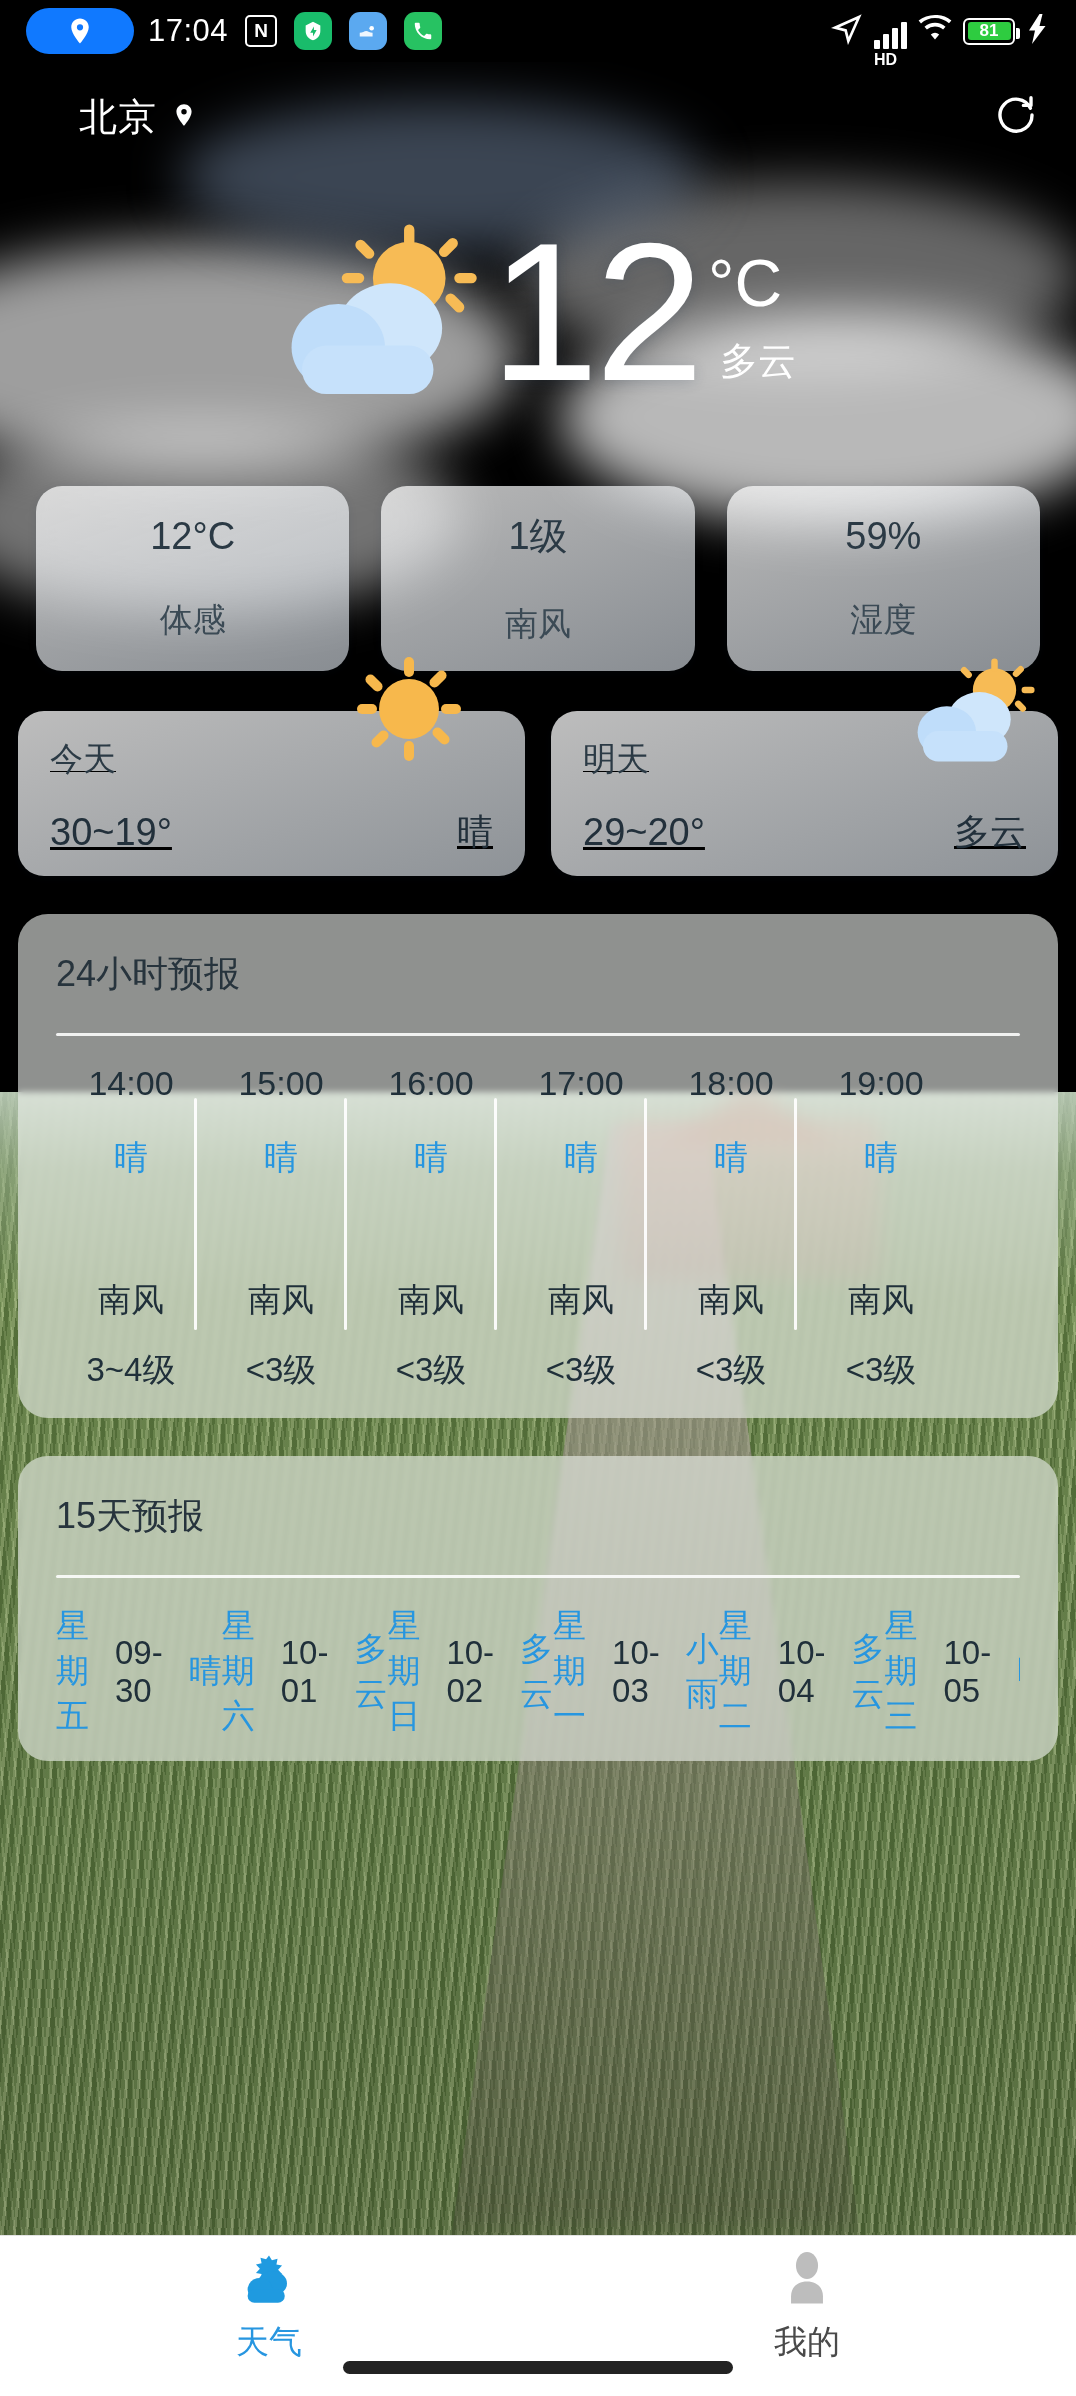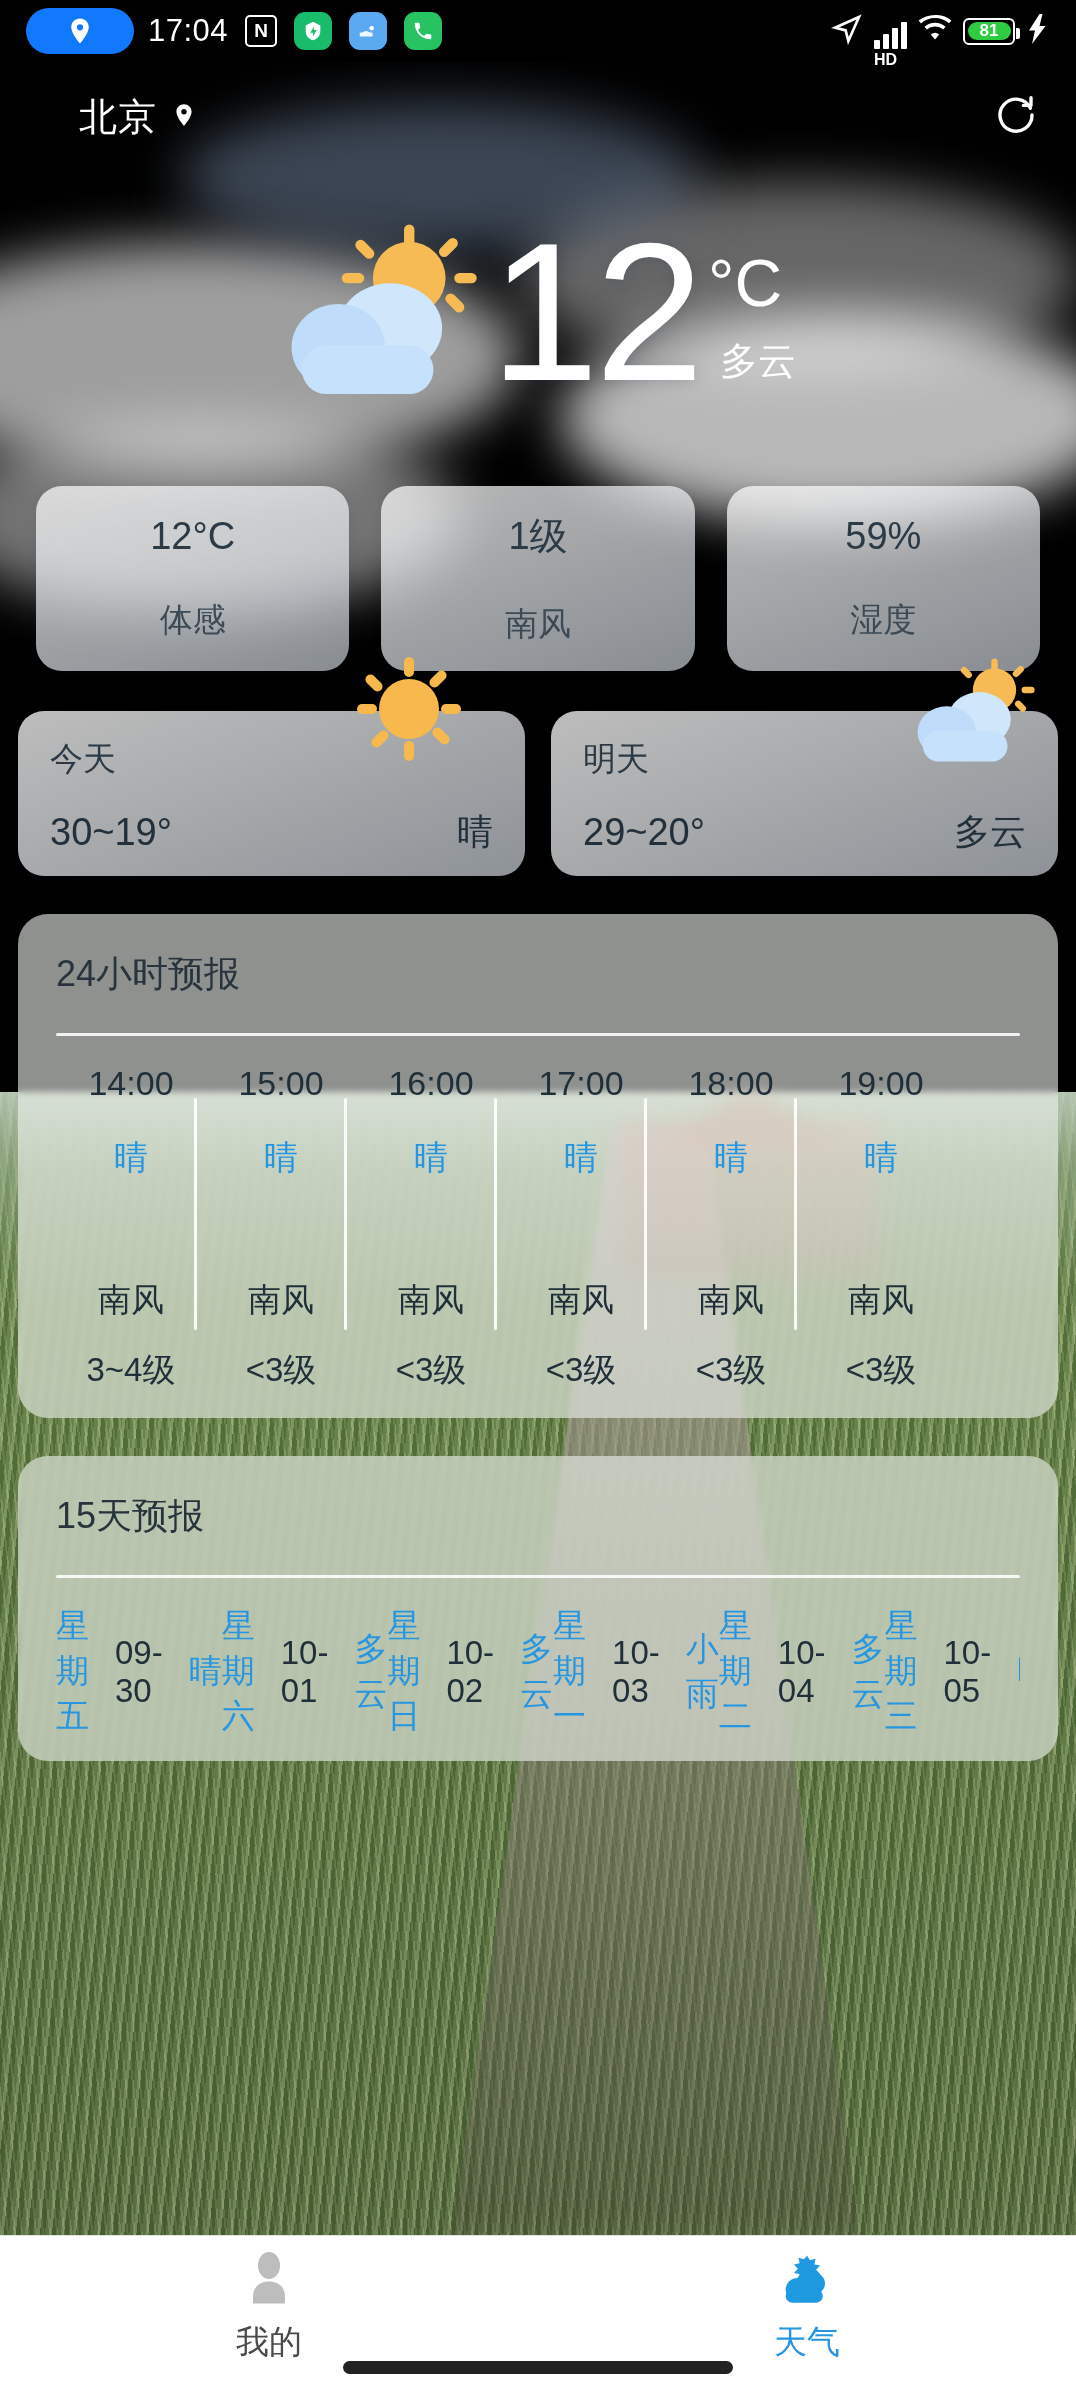--- a/index.html
+++ b/index.html
@@ -35,21 +35,21 @@
   .hd-label{color:#fff;font-size:16px;font-weight:bold;
             position:absolute;top:-2px;left:0;margin-top:40px;}
   .sig-wrap{position:relative;display:flex;align-items:flex-end;gap:3px;padding-top:9px;}
   .sig-bar{width:6px;background:#fff;border-radius:1px;}
   .batt{
     width:52px;height:27px;border:2.5px solid #fff;border-radius:6px;
     padding:2.5px;position:relative;
   }
   .batt::after{content:"";position:absolute;right:-7px;top:8px;width:4px;height:11px;
                background:#fff;border-radius:0 2px 2px 0;}
-  .batt-fill{height:100%;background:#2ECC40;border-radius:9px;
+  .batt-fill{height:100%;background:#2ECC40;border-radius:3px;
              display:flex;align-items:center;justify-content:center;
              color:#fff;font-size:17px;font-weight:bold;}
 
   
   .bg{ position:absolute; top:62px; left:0; width:1076px; height:2173px; overflow:hidden; z-index:0;}
   .bg-sky{
     position:absolute;top:0;left:0;width:1076px;height:1060px;
     background:
       radial-gradient(ellipse 900px 300px at 18% 46%, rgba(255,255,255,.55) 0%, rgba(255,255,255,0) 62%),
       radial-gradient(ellipse 700px 230px at 78% 40%, rgba(255,255,255,.42) 0%, rgba(255,255,255,0) 65%),
@@ -116,21 +116,21 @@
     flex:1; height:185px; border-radius:26px;
     background:linear-gradient(160deg, rgba(255,255,255,.72), rgba(235,243,252,.58));
     backdrop-filter:blur(8px);
     display:flex; flex-direction:column; align-items:center; justify-content:center; gap:40px;
     box-shadow:0 2px 10px rgba(20,50,90,.08);
   }
   .metric-val{ color:#2b3a45; font-size:38px; }
   .metric-lab{ color:#3b4a55; font-size:33px; }
 
   
-  .daypair{ display:flex; gap:26px; padding:0 18px; margin-top:40px; position:relative;}
+  .daypair{ display:flex; gap:26px; padding:0 18px; margin-top:40px; position:relative;text-decoration:underline;}
   .daycard{
     flex:1; height:165px; border-radius:26px; position:relative;
     background:linear-gradient(160deg, rgba(255,255,255,.74), rgba(236,244,252,.60));
     backdrop-filter:blur(8px);
     padding:26px 32px 0 32px;
     box-shadow:0 2px 10px rgba(20,50,90,.08);
   }
   .day-label{ color:#2b3a45; font-size:33px; }
   .day-row{ display:flex; align-items:center; justify-content:space-between; margin-top:26px;}
   .day-range{ color:#22303b; font-size:38px; }
@@ -444,34 +444,34 @@
         <span class="d-cond">晴</span>
       </div>
     </div>
   </div>
 
 </div>
 
 <div class="navbar">
   <div class="navitem">
     <span>
-      <svg width="50" height="54" viewBox="0 0 40 44" fill="#BDBDBD">
-        <ellipse cx="20" cy="11" rx="9" ry="11"></ellipse>
-        <path d="M20 24c-8 0-13 5-13 12v6h26v-6c0-7-5-12-13-12z"></path>
-      </svg>
-    </span>
-    <span class="nav-label inactive">我的</span>
-  </div>
-  <div class="navitem">
-    <span>
       <svg width="54" height="54" viewBox="0 0 48 48">
         <g fill="#1F9AE0">
           <path d="M24 3l2.6 4.4L31.6 6l-1 5 5 1-3.5 3.8 3.5 3.8-5 1 1 5-5-1.4L24 28l-2.6-4.8-5 1.4 1-5-5-1 3.5-3.8L12.4 11l5-1-1-5 5 1.4L24 3z"></path>
           <ellipse cx="27" cy="28" rx="13" ry="11"></ellipse>
           <ellipse cx="16" cy="33" rx="11" ry="10"></ellipse>
           <rect x="5" y="33" width="33" height="12" rx="6"></rect>
         </g>
       </svg>
     </span>
     <span class="nav-label active">天气</span>
   </div>
+  <div class="navitem">
+    <span>
+      <svg width="50" height="54" viewBox="0 0 40 44" fill="#BDBDBD">
+        <ellipse cx="20" cy="11" rx="9" ry="11"></ellipse>
+        <path d="M20 24c-8 0-13 5-13 12v6h26v-6c0-7-5-12-13-12z"></path>
+      </svg>
+    </span>
+    <span class="nav-label inactive">我的</span>
+  </div>
   <div class="homebar"></div>
 </div>
 
 </body></html>

